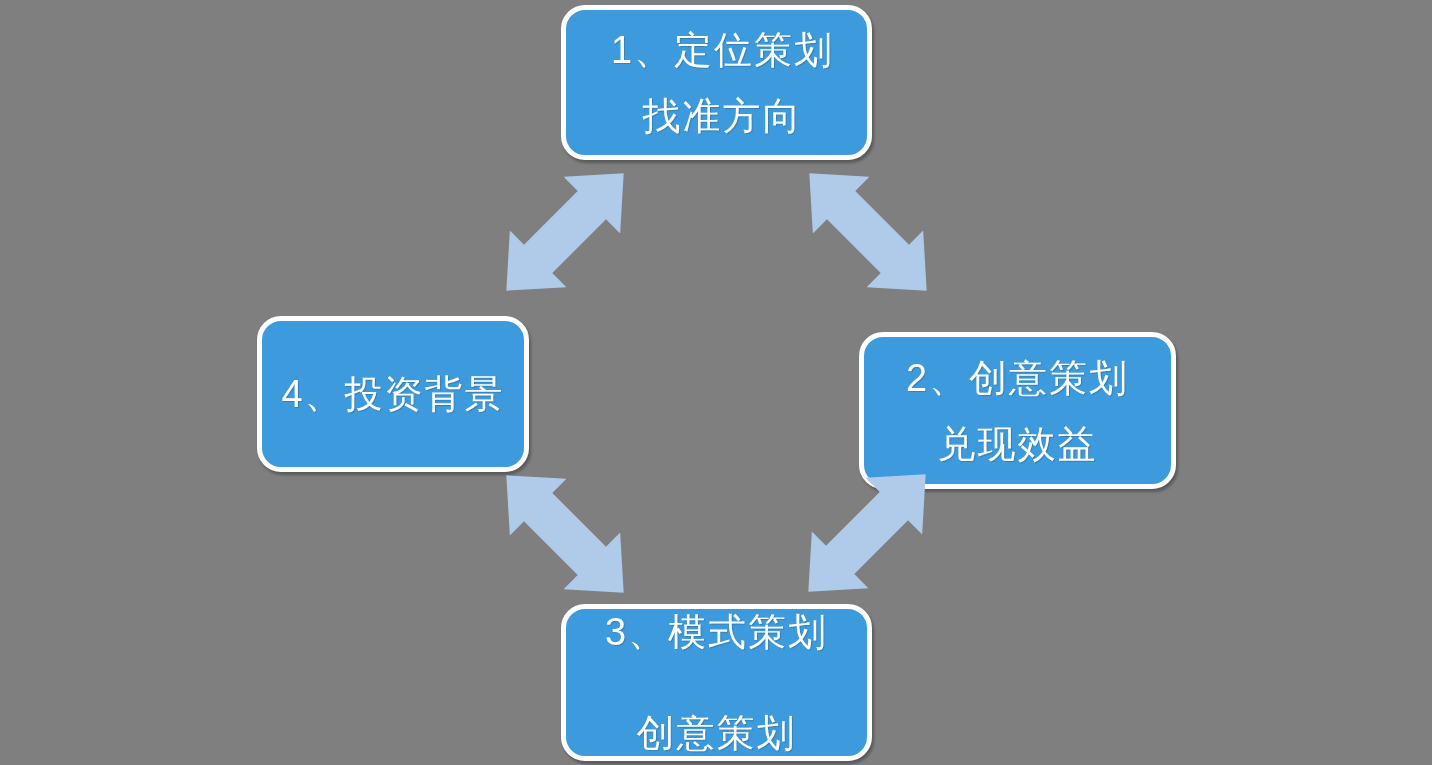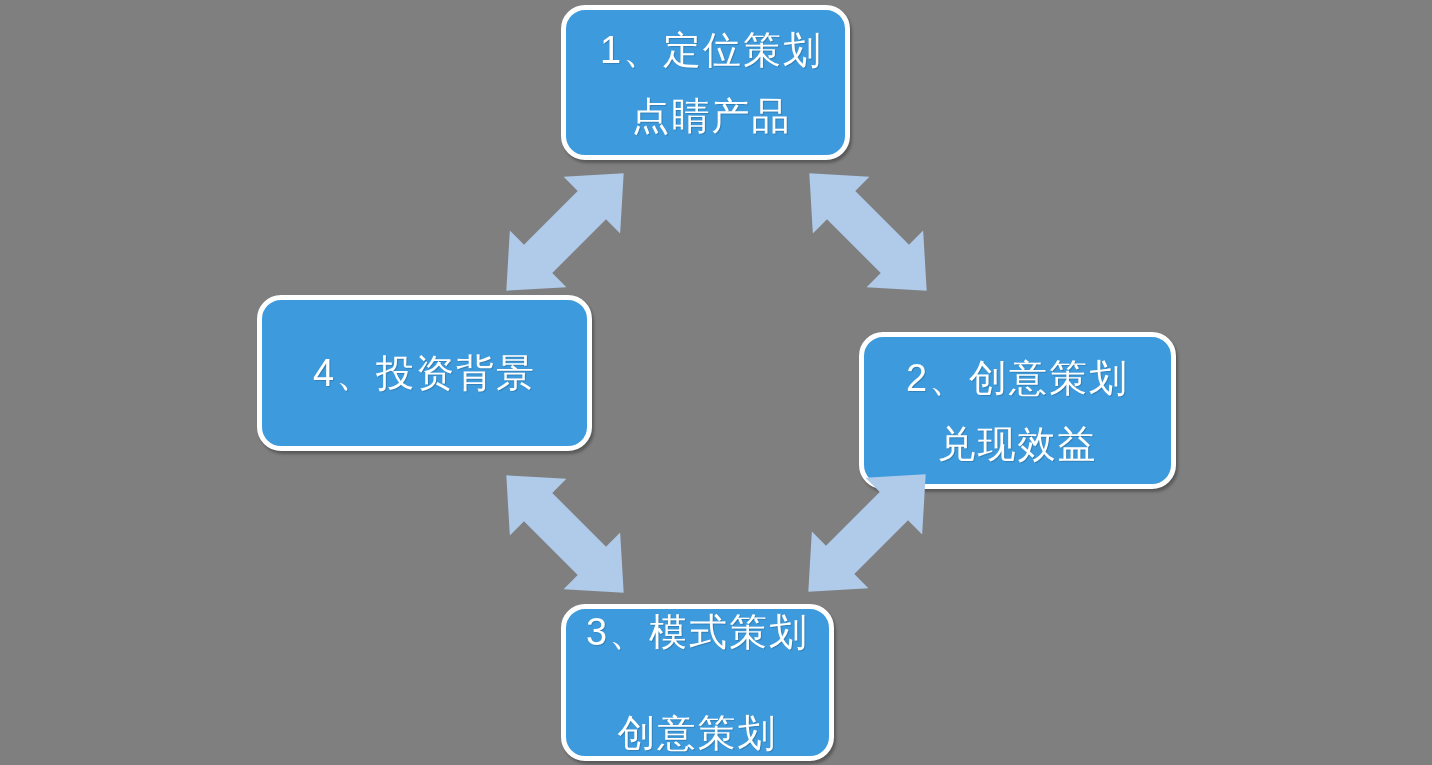--- a/index.html
+++ b/index.html
@@ -21,43 +21,43 @@
     display: flex;
     flex-direction: column;
     justify-content: center;
     align-items: center;
     color: #FFFFFF;
     font-size: 38px;
     letter-spacing: 2px;
     text-shadow: 1px 1px 1px rgba(0,0,0,0.18);
   }
   .node .line { line-height: 66px; white-space: nowrap; }
-  .node-top    { left: 561px; top: 5px;   width: 289px; height: 155px; padding-left: 12px; }
+  .node-top    { left: 561px; top: 5px;   width: 311px; height: 155px; padding-left: 12px; }
   .node-right  { left: 859px; top: 304px; width: 317px; height: 157px; margin-top: 28px; }
-  .node-bottom { left: 561px; top: 604px; width: 273px; height: 157px; gap: 35px; }
-  .node-left   { left: 257px; top: 295px; width: 335px; height: 156px; text-align: right; }
+  .node-bottom { left: 561px; top: 604px; width: 311px; height: 157px; gap: 35px; }
+  .node-left   { left: 257px; top: 316px; width: 272px; height: 156px; text-align: right; }
   .arrow {
     position: absolute;
     width: 166px;
     height: 80px;
   }
   .arrow polygon { fill: #B0CBEA; }
   .arrow-tl { left: 482px; top: 192px; transform: rotate(-45deg); }
   .arrow-tr { left: 785px; top: 192px; transform: rotate(45deg); }
   .arrow-bl { left: 482px; top: 494px; transform: rotate(45deg); }
   .arrow-br { left: 784px; top: 493px; transform: rotate(-45deg); }
 </style>
 </head>
 <body>
 
 <div class="canvas">
 
   <div class="node node-top">
     <div class="line">1、定位策划</div>
-    <div class="line">点睛产品</div>
+    <div class="line">找准方向</div>
   </div>
 
   <div class="node node-right">
     <div class="line">2、创意策划</div>
     <div class="line">兑现效益</div>
   </div>
 
   <div class="node node-bottom">
     <div class="line">3、模式策划</div>
     <div class="line">创意策划</div>

